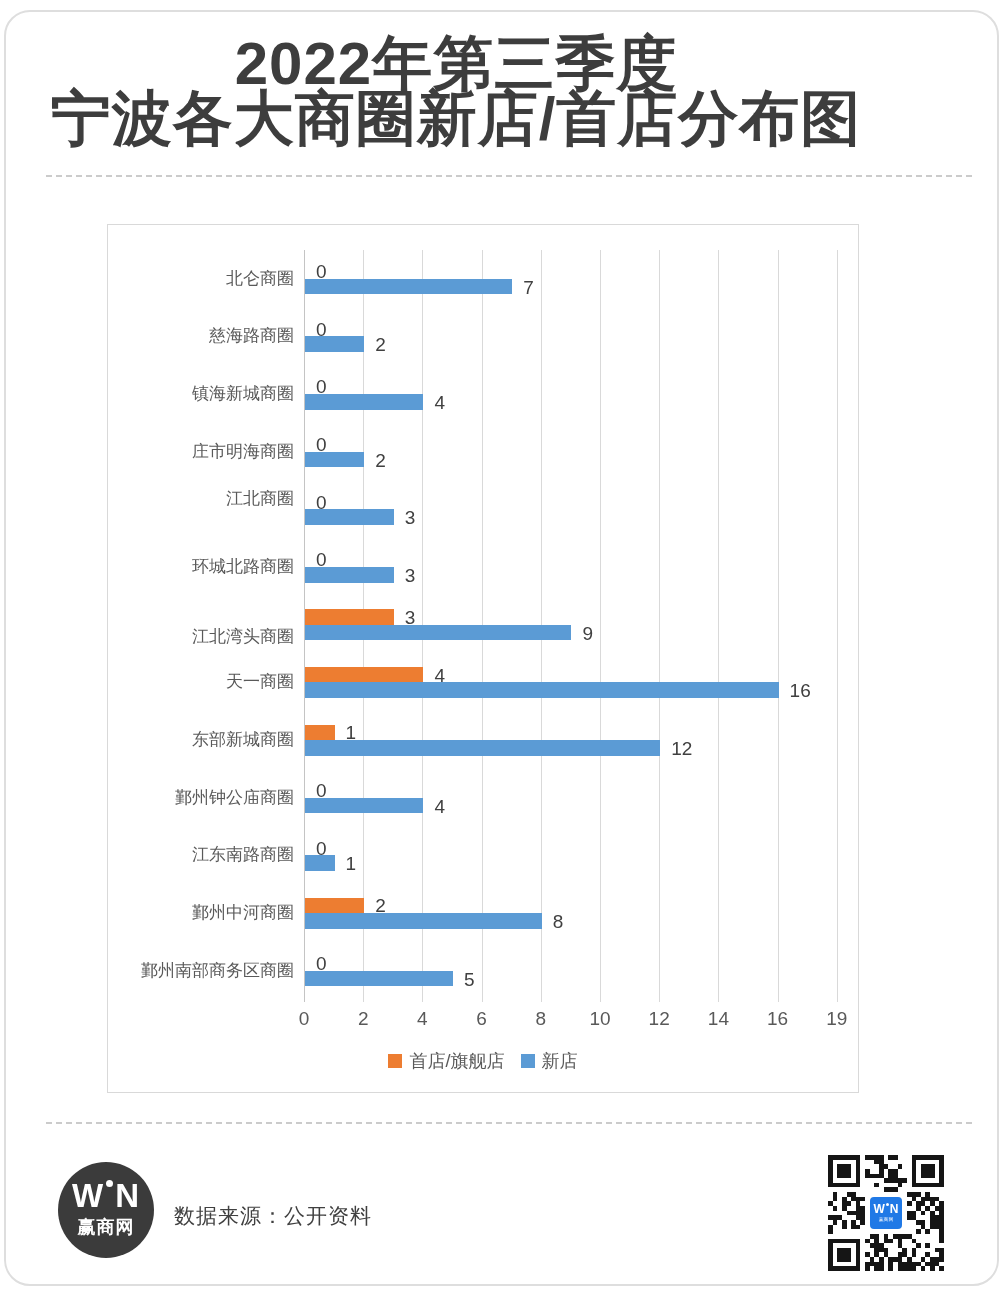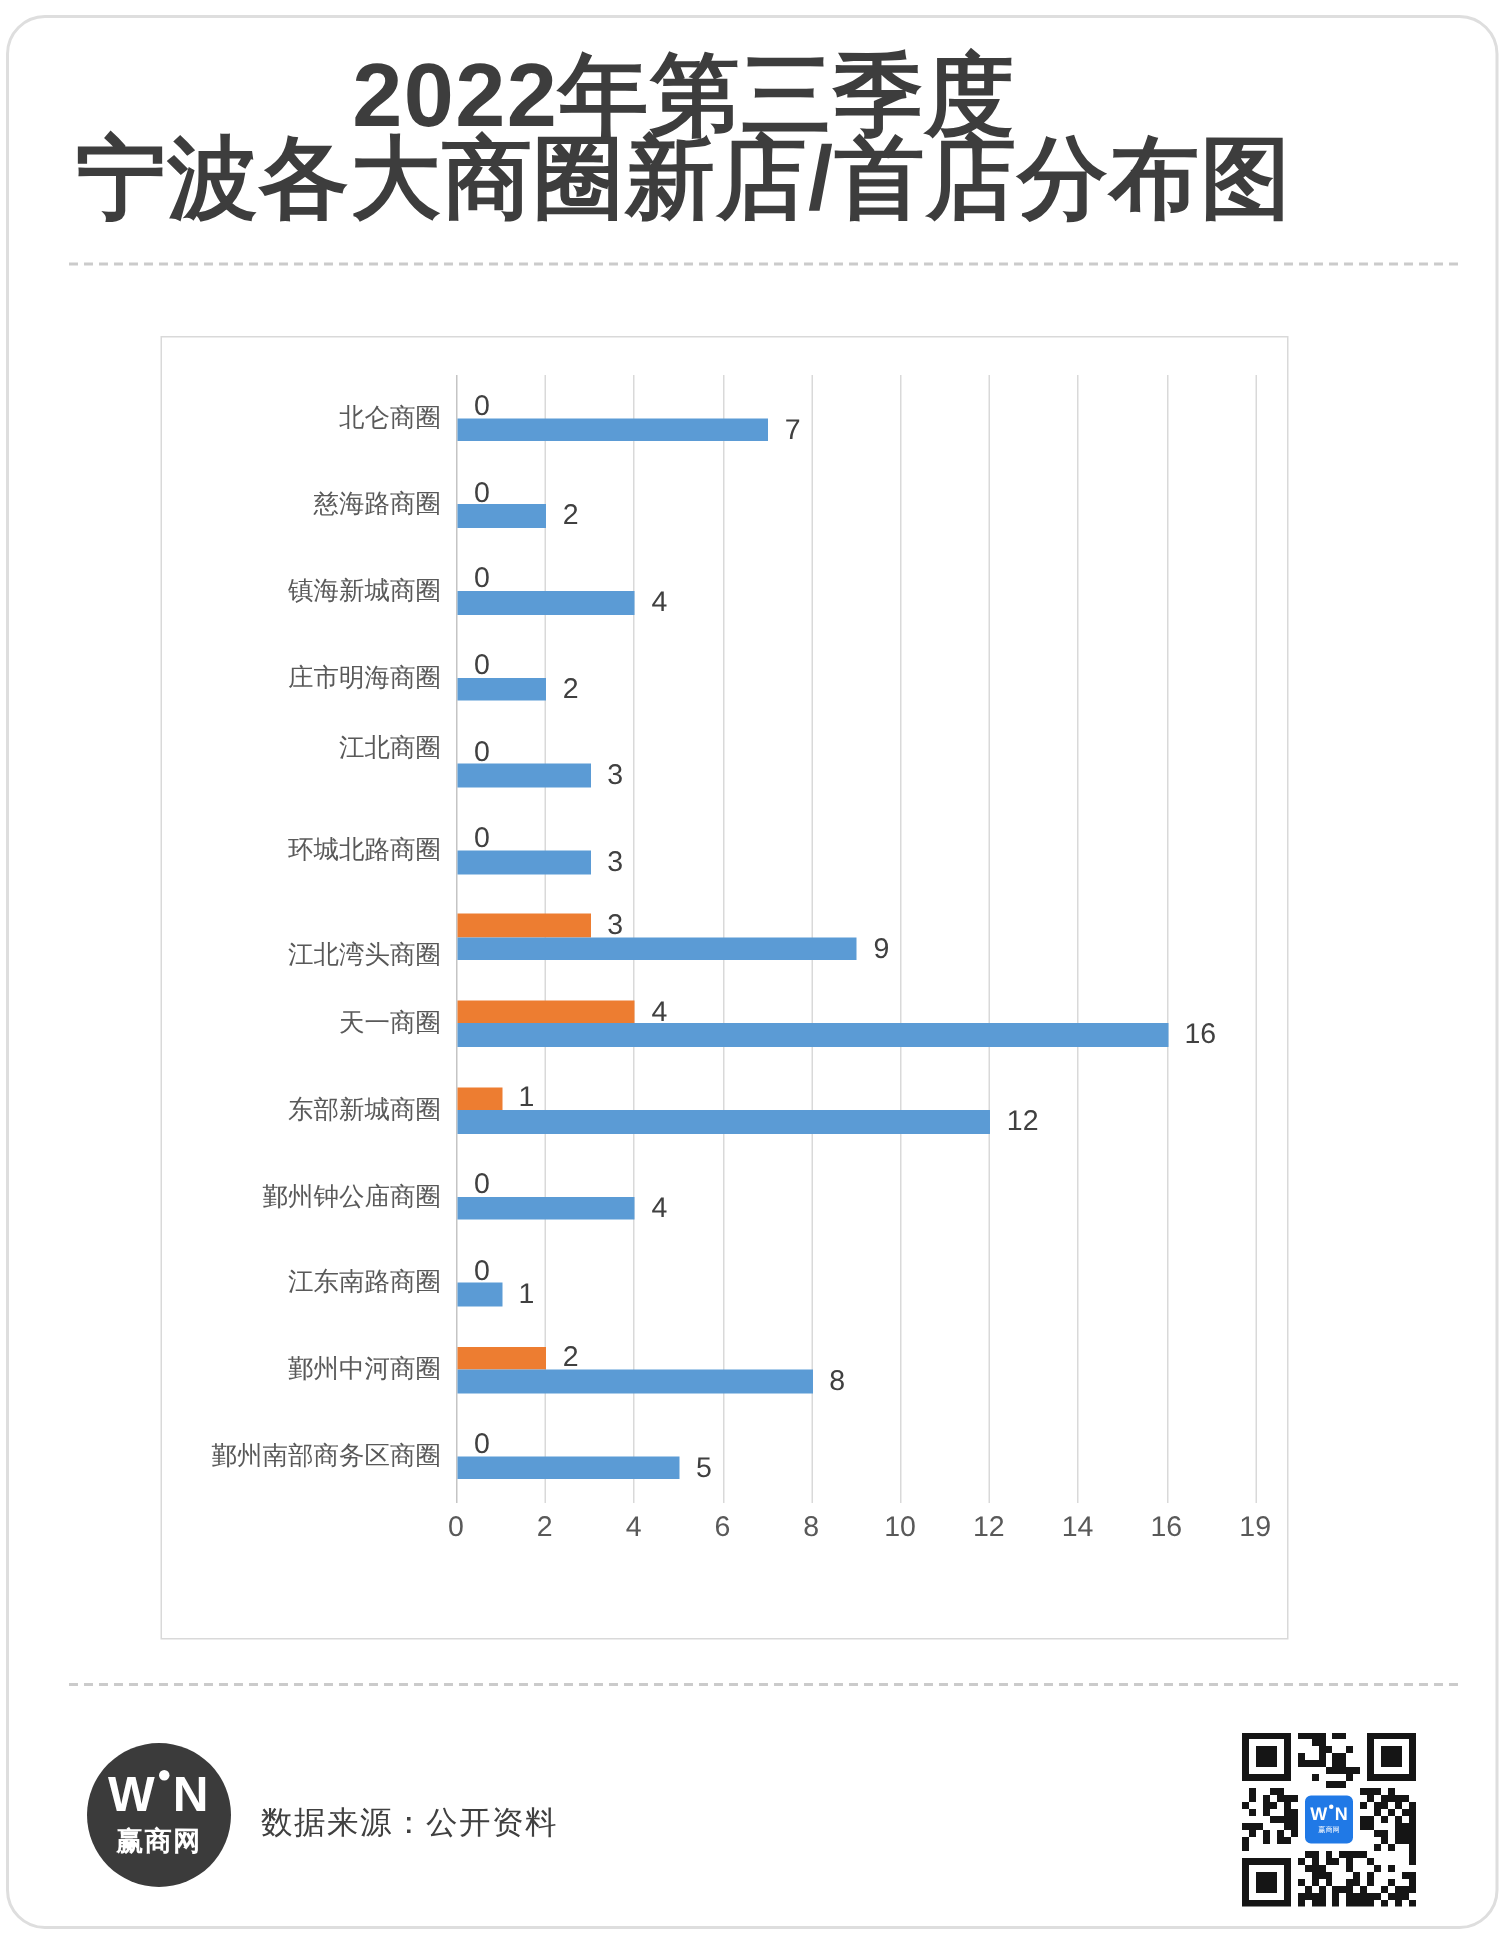--- a/index.html
+++ b/index.html
@@ -145,20 +145,30 @@
         <div class="val-label" style="left: 237.6px; top: 638.18px;">1</div>
         <div class="cat-label" style="top: 676.09px;">鄞州中河商圈</div>
         <div class="bar" style="left: 197px; top: 672.59px; width: 59.2px; height: 15.5px; background: rgb(237, 125, 49);"></div>
         <div class="val-label" style="left: 267.2px; top: 680.34px;">2</div>
         <div class="bar" style="left: 197px; top: 688.09px; width: 236.8px; height: 15.5px; background: rgb(91, 155, 213);"></div>
         <div class="val-label" style="left: 444.8px; top: 695.84px;">8</div>
         <div class="cat-label" style="top: 733.75px;">鄞州南部商务区商圈</div>
         <div class="val-label" style="left: 208px; top: 738px;">0</div>
         <div class="bar" style="left: 197px; top: 745.75px; width: 148px; height: 15.5px; background: rgb(91, 155, 213);"></div>
         <div class="val-label" style="left: 356px; top: 753.5px;">5</div>
+      </div>
+    <div class="legend" id="legend">
+        <div class="legend-item">
+          <span class="legend-swatch" style="background: rgb(237, 125, 49);"></span>
+          <span class="legend-label">首店/旗舰店</span>
+        </div>
+        <div class="legend-item">
+          <span class="legend-swatch" style="background: rgb(91, 155, 213);"></span>
+          <span class="legend-label">新店</span>
+        </div>
       </div>
   </div>
 
   <div class="divider bottom"></div>
 
   <div class="logo-circle">
     <div class="logo-brand">
       <span>W</span>
       <span class="logo-dot"></span>
       <span>N</span>

